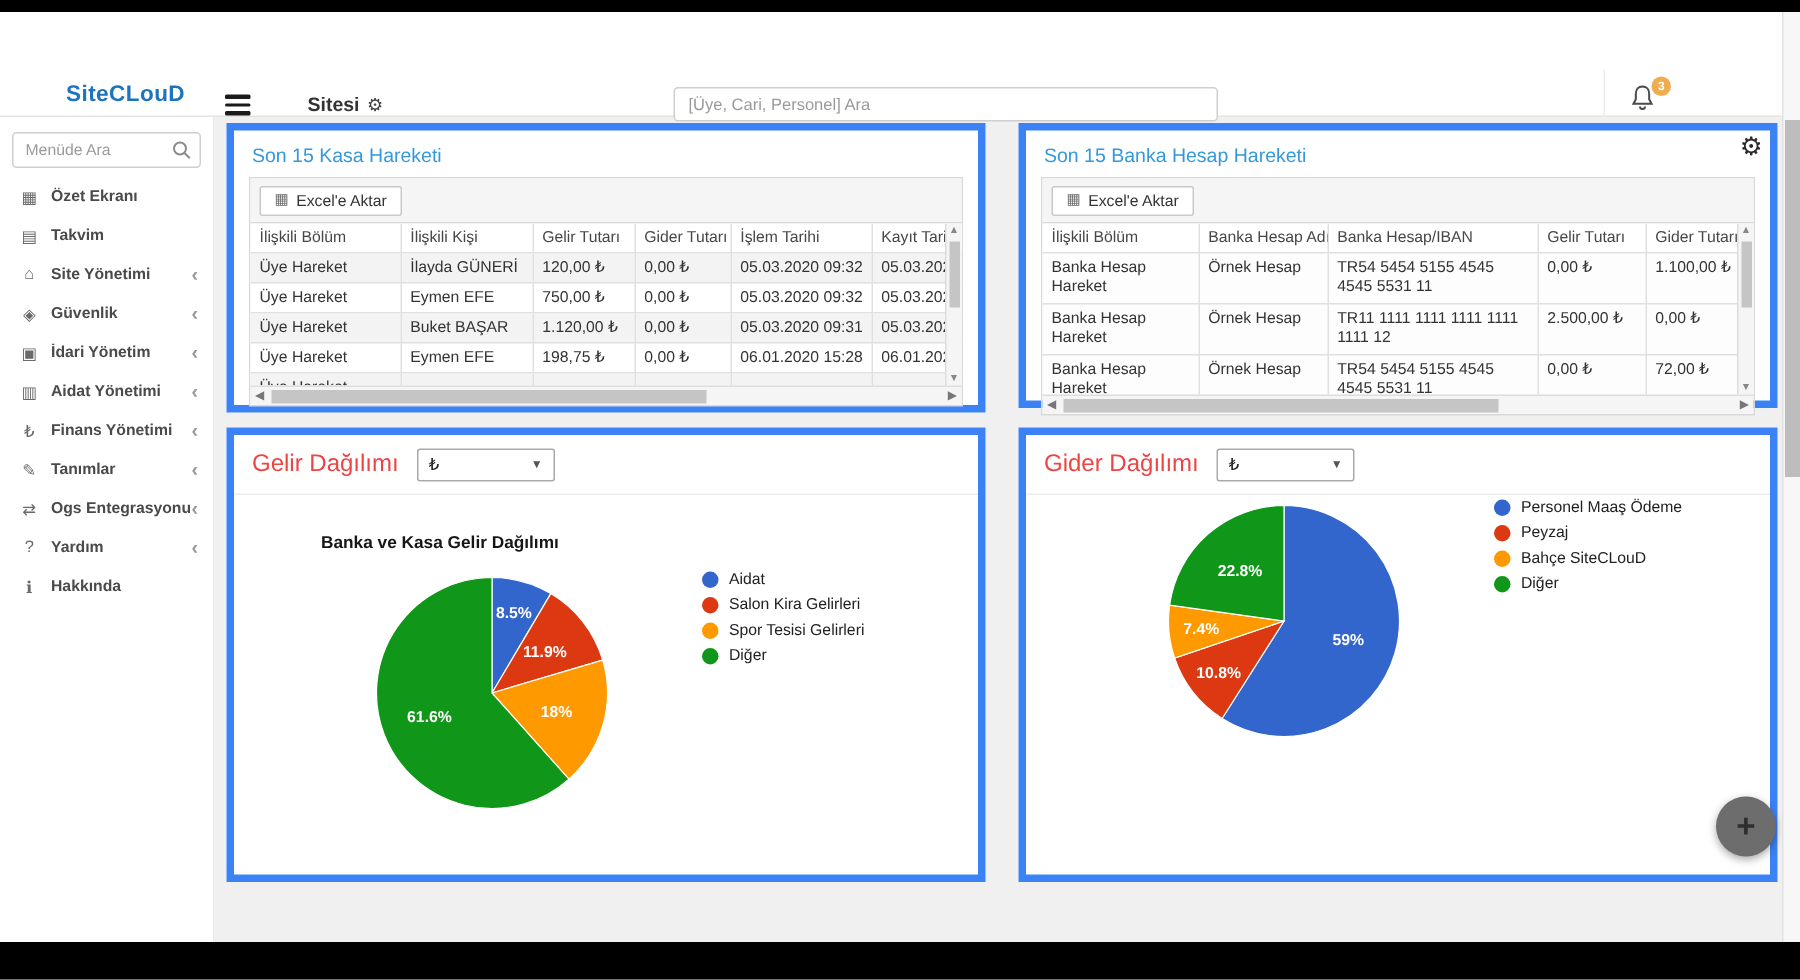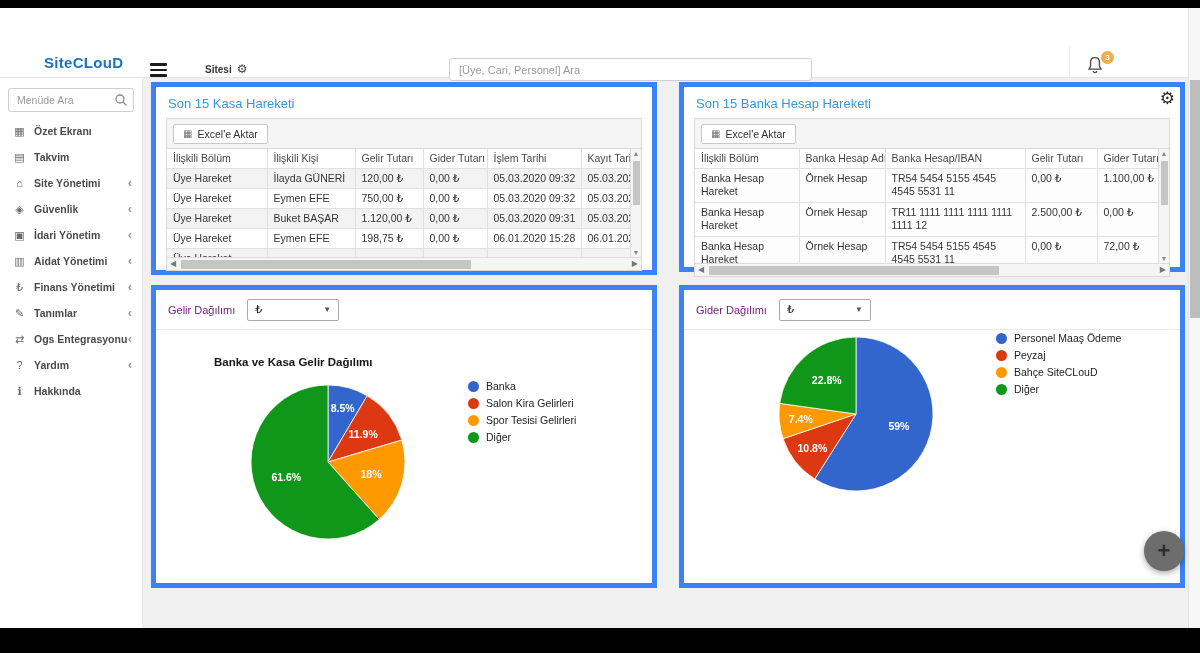--- a/index.html
+++ b/index.html
@@ -6,21 +6,21 @@
   html,body { width:1200px; height:653px; }
   body { background:#000; font-family:"Liberation Sans","DejaVu Sans",sans-serif; position:relative; overflow:hidden; }
   .app { position:absolute; top:8px; left:0; width:1200px; height:620px; background:#fff; overflow:hidden; }
 
   
   .header { position:absolute; top:0; left:0; right:12px; height:70px; background:#fff; border-bottom:1px solid #e4e4e4; z-index:5; }
   .logo { position:absolute; left:44px; top:46px; font-size:15px; font-weight:800; color:#1e73be; letter-spacing:.3px; }
   .burger { position:absolute; left:150px; top:55px; width:17px; cursor:pointer; }
   .burger span { display:block; height:2.5px; background:#1b1b1b; margin-bottom:3px; border-radius:1px; }
   .site-label-wrap { position:absolute; left:205px; top:54px; display:flex; align-items:center; gap:5px; }
-  .site-label { font-size:10px; font-weight:bold; color:#333; }
+  .site-label { font-size:13px; font-weight:bold; color:#333; }
   .site-gear { font-size:12px; color:#444; cursor:pointer; }
   .header-search { position:absolute; left:449px; top:50px; }
   .header-search input { width:363px; height:23px; border:1px solid #cfcfcf; border-radius:3px; padding:5px 9px; font-size:11px; color:#333; outline:none; }
   input::placeholder { color:#9a9a9a; }
   .header-divider { position:absolute; left:1069px; top:38px; height:32px; width:1px; background:#ededed; }
   .bell-wrap { position:absolute; left:1086px; top:48px; width:22px; height:24px; cursor:pointer; }
   .badge { position:absolute; top:-5px; right:-6px; min-width:13px; height:13px; border-radius:7px; background:#f0ad4e; color:#fff; font-size:8px; font-weight:bold; display:flex; align-items:center; justify-content:center; padding:0 3px; }
 
   
   .page-scrollbar { position:absolute; top:0; right:0; width:12px; height:620px; background:#f7f7f7; border-left:1px solid #e2e2e2; z-index:6; }
@@ -67,21 +67,21 @@
   .vscroll .arrow { position:absolute; left:0; width:100%; text-align:center; font-size:7px; color:#888; }
   .vscroll .up { top:1px; } .vscroll .down { bottom:1px; }
   .vthumb { position:absolute; left:2px; top:12px; width:7px; height:44px; background:#c5c5c5; }
   .hscroll { position:relative; height:13px; background:#f5f5f5; border-top:1px solid #ddd; }
   .harrow { position:absolute; top:1px; font-size:8px; color:#777; }
   .harrow.left { left:3px; } .harrow.right { right:3px; }
   .hthumb { position:absolute; left:14px; top:2px; height:9px; width:290px; background:#c5c5c5; }
 
   
   .chart-head { height:40px; border-bottom:1px solid #ececec; display:flex; align-items:center; padding:0 12px; gap:12px; }
-  .chart-head .panel-title2 { font-size:11px; color:#701a75; }
+  .chart-head .panel-title2 { font-size:16px; color:#ef4444; }
   .currency-select { width:92px; height:22px; border:1px solid #a9a9a9; border-radius:2px; background:#fff; display:flex; align-items:center; justify-content:space-between; padding:0 7px; font-size:11px; color:#222; cursor:pointer; }
   .caret { font-size:8px; color:#555; }
   .chart-title { margin:26px 0 10px 58px; font-size:11.5px; font-weight:bold; color:#161616; }
   .chart-row { display:flex; margin-left:88px; }
   svg.pie { width:168px; height:168px; flex:none; }
   .legend { margin-left:56px; margin-top:2px; }
   .legend-item { display:flex; align-items:center; gap:7px; margin-bottom:5px; }
   .dot { width:11px; height:11px; border-radius:50%; flex:none; }
   .legend-label { font-size:10.5px; color:#222; white-space:nowrap; }
 
@@ -350,21 +350,21 @@
             <path d="M 84 84 L 123.20 17.72 A 77 77 0 0 1 157.81 62.05 Z" fill="#dc3912" stroke="#ffffff" stroke-width="0.8"></path>
             <text x="119.2" y="60.0" text-anchor="middle" fill="#ffffff" font-size="10.5" font-weight="bold">11.9%</text>
             <path d="M 84 84 L 157.81 62.05 A 77 77 0 0 1 135.28 141.44 Z" fill="#ff9900" stroke="#ffffff" stroke-width="0.8"></path>
             <text x="127.0" y="99.7" text-anchor="middle" fill="#ffffff" font-size="10.5" font-weight="bold">18%</text>
             <path d="M 84 84 L 135.28 141.44 A 77 77 0 1 1 84.00 7.00 Z" fill="#109618" stroke="#ffffff" stroke-width="0.8"></path>
             <text x="42.3" y="103.4" text-anchor="middle" fill="#ffffff" font-size="10.5" font-weight="bold">61.6%</text>
           </svg>
         <div class="legend">
             <div class="legend-item">
               <span class="dot" style="background: rgb(51, 102, 204);"></span>
-              <span class="legend-label">Banka</span>
+              <span class="legend-label">Aidat</span>
             </div>
             <div class="legend-item">
               <span class="dot" style="background: rgb(220, 57, 18);"></span>
               <span class="legend-label">Salon Kira Gelirleri</span>
             </div>
             <div class="legend-item">
               <span class="dot" style="background: rgb(255, 153, 0);"></span>
               <span class="legend-label">Spor Tesisi Gelirleri</span>
             </div>
             <div class="legend-item">

